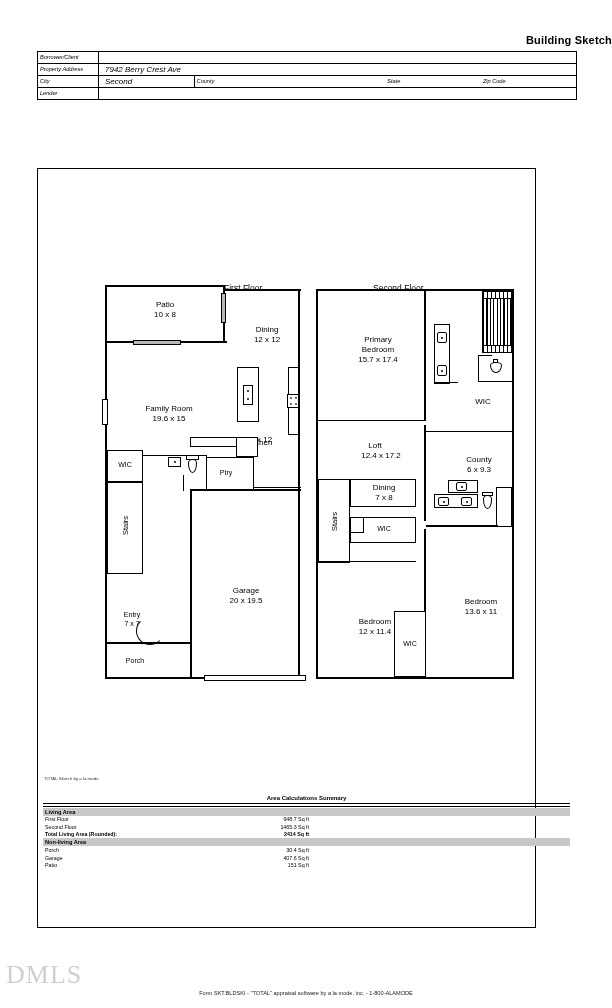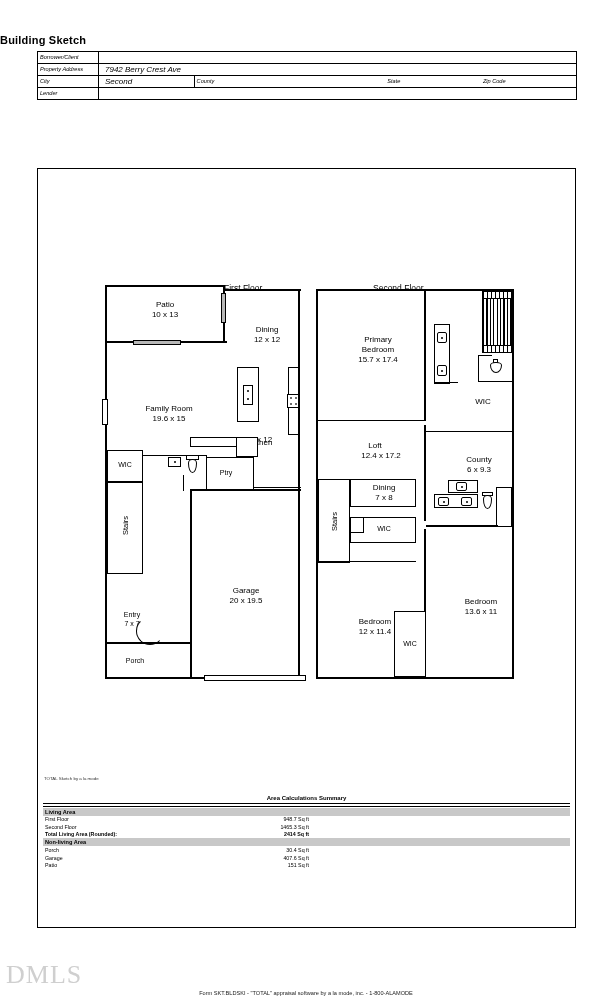--- a/index.html
+++ b/index.html
@@ -15,21 +15,21 @@
     color: #000;
     overflow: hidden;
   }
 
   
   #page-title {
     position: absolute;
     top: 34px;
     left: 0;
     width: 612px;
-    text-align: left;
+    text-align: right;
     font-size: 11px;
     font-weight: bold;
     letter-spacing: 0.2px;
   }
 
   
   #header-table {
     position: absolute;
     left: 37px;
     top: 51px;
@@ -52,21 +52,21 @@
   #header-table td.val {
     font-size: 8px;
     padding-left: 6px;
   }
 
   
   #sketch-frame {
     position: absolute;
     left: 37px;
     top: 168px;
-    width: 539px;
+    width: 499px;
     height: 760px;
     border: 1.6px solid #000;
     box-sizing: border-box;
     background: #fff;
   }
 
   
   .floor-caption {
     position: absolute;
     font-size: 8.5px;
@@ -306,21 +306,21 @@
 
   <div>
 
     <div class="w" style="left:67px; top:116px; width:120px; height:2.4px;"></div>
     <div class="w" style="left:67px; top:116px; width:2.4px; height:58px;"></div>
     <div class="w" style="left:67px; top:172px; width:122px; height:2.4px;"></div>
     <div class="w" style="left:184.6px; top:116px; width:2.4px; height:58px;"></div>
     <div class="slider" style="left:95px; top:170.5px; width:48px; height:5px;"></div>
     <div class="slider" style="left:183px; top:124px; width:5px; height:30px;"></div>
     <div class="rm" style="left:87px; top:131px; width:80px;">Patio</div>
-    <div class="rm" style="left:87px; top:141px; width:80px;">10 x 13</div>
+    <div class="rm" style="left:87px; top:141px; width:80px;">10 x 8</div>
 
     <div class="w" style="left:185px; top:120px; width:78px; height:2.4px;"></div>
 
     <div class="w" style="left:260px; top:120px; width:2.4px; height:390px;"></div>
     <div class="rm" style="left:196px; top:156px; width:66px;">Dining</div>
     <div class="rm" style="left:196px; top:166px; width:66px;">12 x 12</div>
 
     <div class="w" style="left:67px; top:172px; width:2.4px; height:338px;"></div>
 
     <div class="w" style="left:67px; top:508px; width:196px; height:2.4px;"></div>

